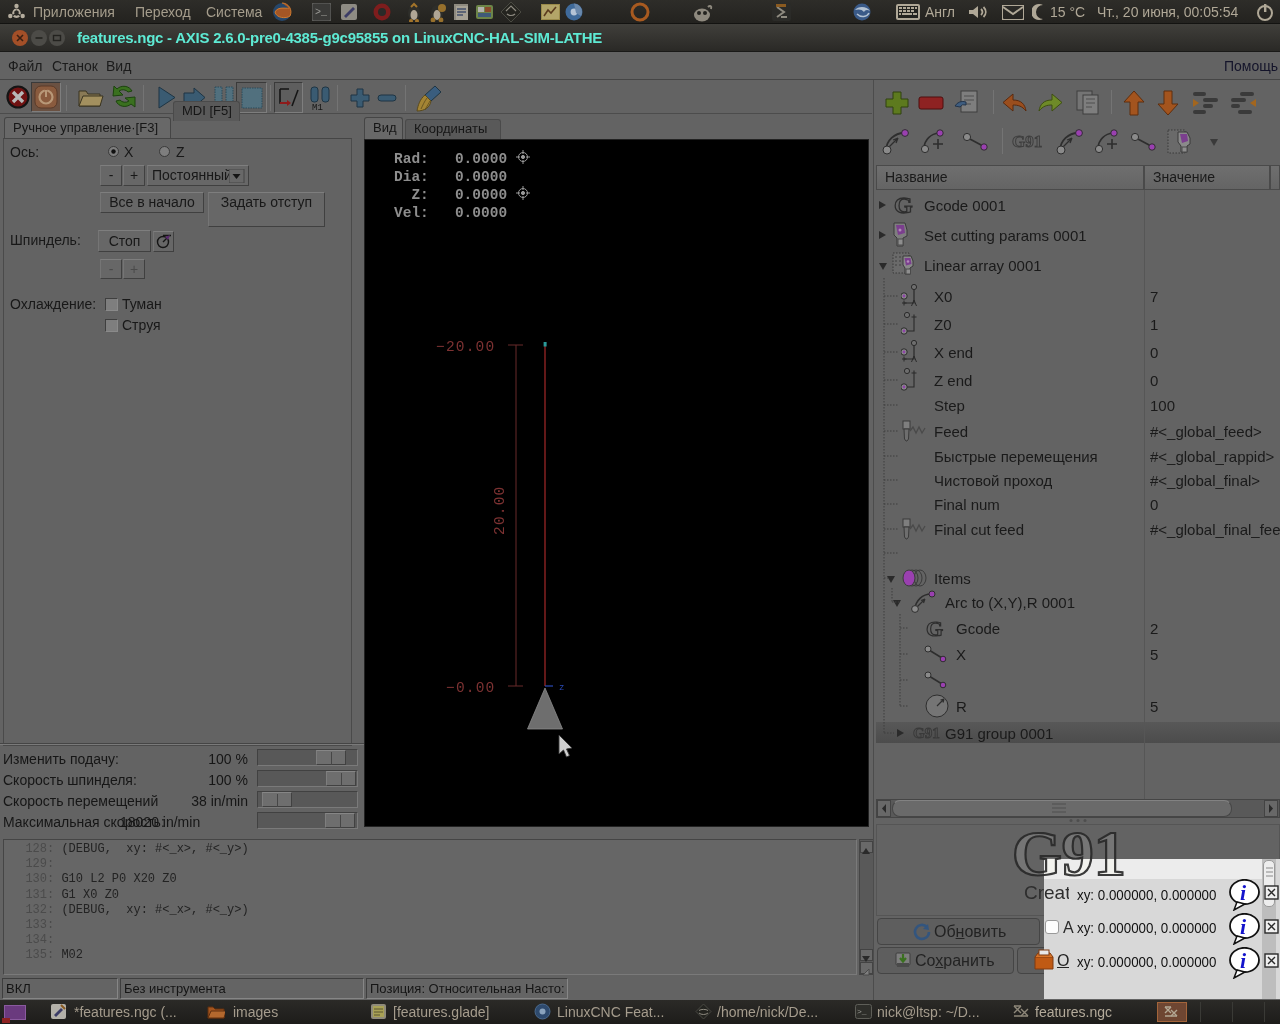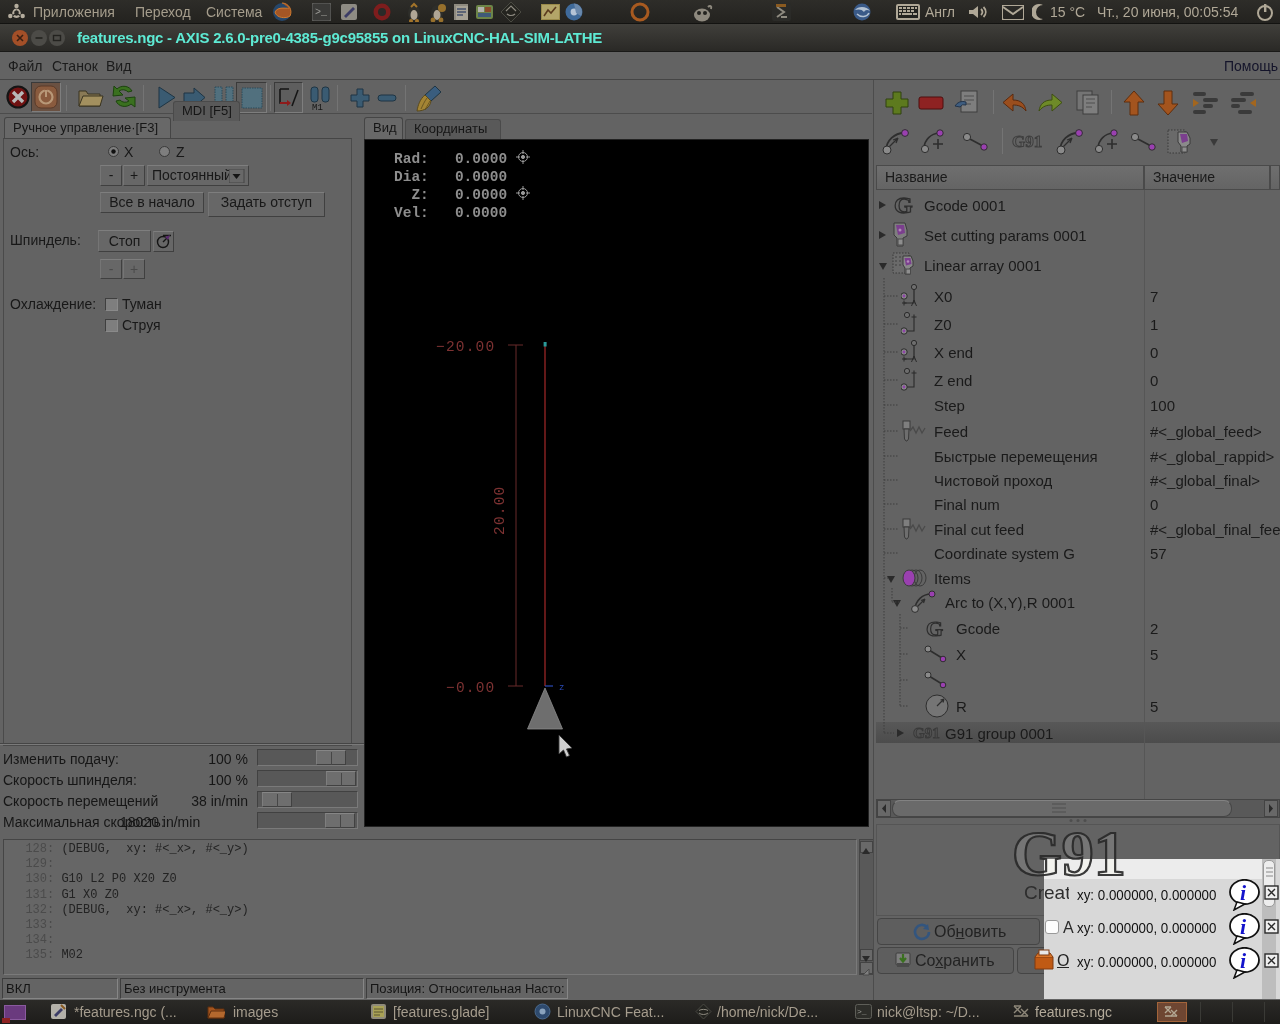--- a/index.html
+++ b/index.html
@@ -296,21 +296,21 @@
     </svg>
 <span class="abs lbl" style="left:176px;top:144px">Z</span>
 <div class="btn" style="left:100px;top:165px;width:22px;height:21px;line-height:19px">-</div>
 <div class="btn" style="left:123px;top:165px;width:22px;height:21px;line-height:19px">+</div>
 <div class="btn" style="left:147px;top:165px;width:102px;height:21px;line-height:19px;text-align:left;padding-left:4px">Постоянный
  <svg class="abs" style="right:3px;top:3px" width="16" height="14">
         <rect width="15" height="14" fill="#686868" stroke="#454545"></rect>
         <path d="M3.5 5 H11.5 L7.5 10 Z" fill="#151515"></path>
       </svg></div>
 <div class="btn" style="left:100px;top:192px;width:104px;height:21px;line-height:19px">Все в начало</div>
-<div class="btn" style="left:208px;top:192px;width:117px;height:25px;line-height:19px">Задать отступ</div>
+<div class="btn" style="left:208px;top:192px;width:117px;height:35px;line-height:19px">Задать отступ</div>
 <span class="abs lbl" style="left:10px;top:232px">Шпиндель:</span>
 <div class="btn" style="left:98px;top:230px;width:53px;height:22px;line-height:20px">Стоп</div>
 <div class="btn" style="left:153px;top:231px;width:21px;height:21px"><svg width="17" height="17" style="margin-top:1px">
         <circle cx="8" cy="9" r="5.5" fill="none" stroke="#151515" stroke-width="1.4"></circle>
         <path d="M8 2.5 H16 M8 9 L13 4" stroke="#151515" stroke-width="1.4"></path>
         <path d="M10 4 L15 2 L13 7 Z" fill="#5a2a6e"></path>
       </svg></div>
 <div class="btn dis" style="left:100px;top:259px;width:22px;height:20px;line-height:18px">-</div>
 <div class="btn dis" style="left:123px;top:259px;width:22px;height:20px;line-height:18px">+</div>
 <span class="abs lbl" style="left:10px;top:296px">Охлаждение:</span>
@@ -507,24 +507,20 @@
     </div>
 <div class="trow" style="top:516px">
       <span class="tlabel" style="left:58px">Final cut feed</span>
       <span class="tval">#&lt;_global_final_feed&gt;</span>
     </div>
 <svg class="abs" style="left:901px;top:516px" width="26" height="26" viewBox="0 0 26 26">
       <rect x="2" y="3" width="7" height="8" fill="#7e7e7e" stroke="#3a3a3a"></rect>
       <path d="M3 11 H8 L7.5 21 L6 23 H5 L3.5 21 Z" fill="#6e6e6e" stroke="#3a3a3a"></path>
       <path d="M9 13 L12 9 L15 15 L18 9 L21 15 L24 10" stroke="#4a4a4a" stroke-width="1.3" fill="none"></path>
     </svg>
-<div class="trow" style="top:540px">
-      <span class="tlabel" style="left:58px">Coordinate system G</span>
-      <span class="tval">57</span>
-    </div>
 <div class="trow" style="top:565px">
       <span class="texp exp-d" style="left:11px;top:11px"></span>
       <span class="tlabel" style="left:58px">Items</span>
     </div>
 <svg class="abs" style="left:901px;top:568px" width="28" height="20" viewBox="0 0 28 20">
       <g fill="none" stroke="#3a3a3a">
         <ellipse cx="19" cy="10" rx="6" ry="8"></ellipse>
         <ellipse cx="15" cy="10" rx="6" ry="8"></ellipse>
         <ellipse cx="11" cy="10" rx="6" ry="8"></ellipse>
       </g>

